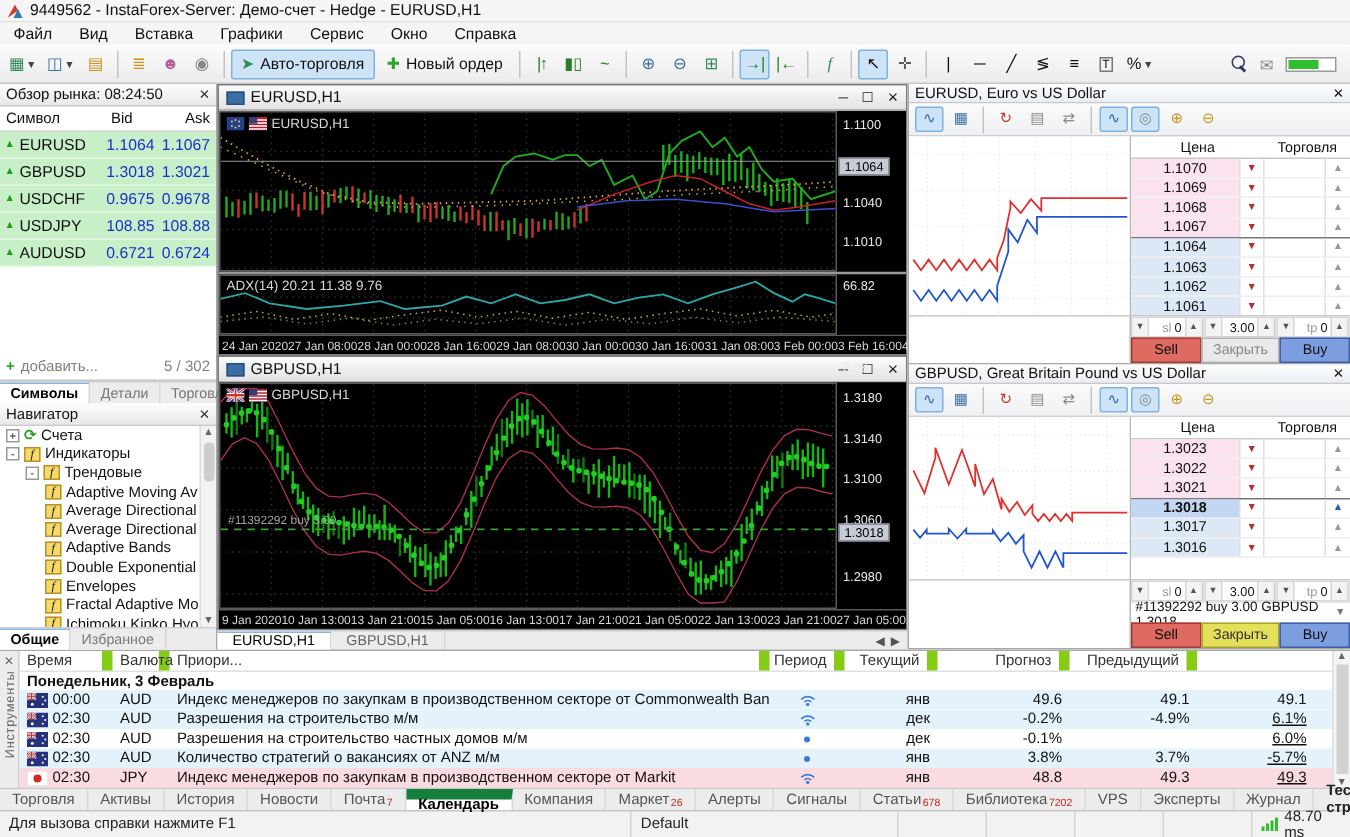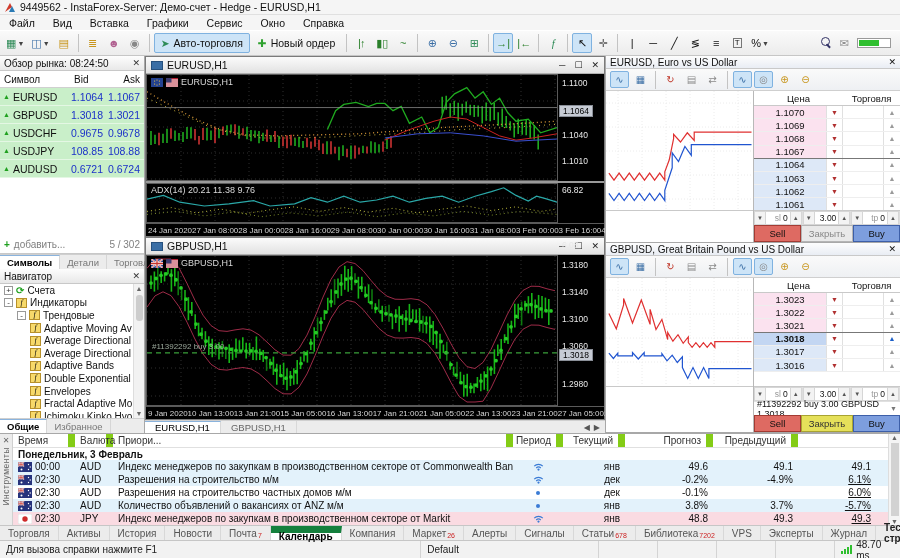--- a/index.html
+++ b/index.html
@@ -1279,21 +1279,21 @@
                 <rect x="0" y="1.9" width="6" height="0.7" fill="#c8342c"></rect>
                 <circle cx="3.5" cy="7.5" r="1" fill="#fff"></circle>
                 <circle cx="10.5" cy="2.5" r="0.7" fill="#fff"></circle>
                 <circle cx="10.5" cy="7.5" r="0.7" fill="#fff"></circle>
                 <circle cx="12.2" cy="5" r="0.7" fill="#fff"></circle>
               </svg>
             </span>
             <span>02:30</span>
           </div>
           <div>AUD</div>
-          <div>Количество объявлений о вакансиях от ANZ м/м</div>
+          <div>Количество стратегий о вакансиях от ANZ м/м</div>
           <div class="prio">
             <span class="dot"></span>
           </div>
           <div class="num">янв</div>
           <div class="num">3.8%</div>
           <div class="num">3.7%</div>
           <div class="num u">-5.7%</div>
         </div>
         <div class="cal-grid cal-row bgpink">
           <div class="cal-time">

